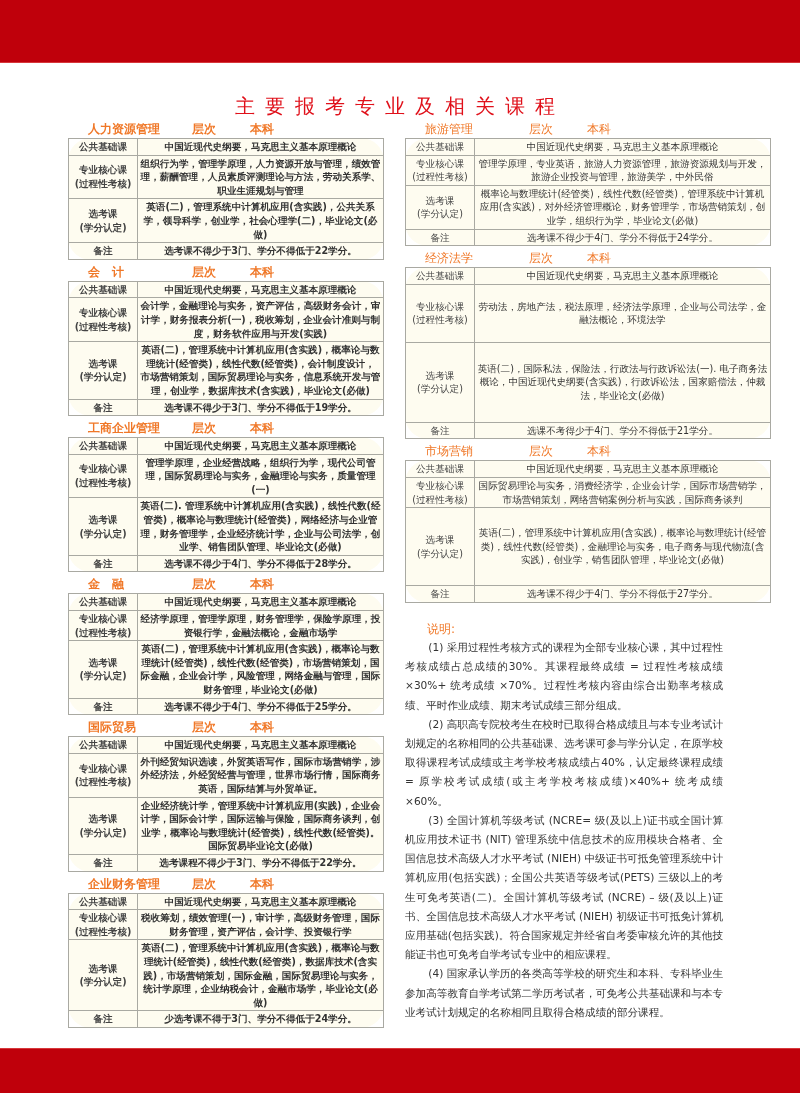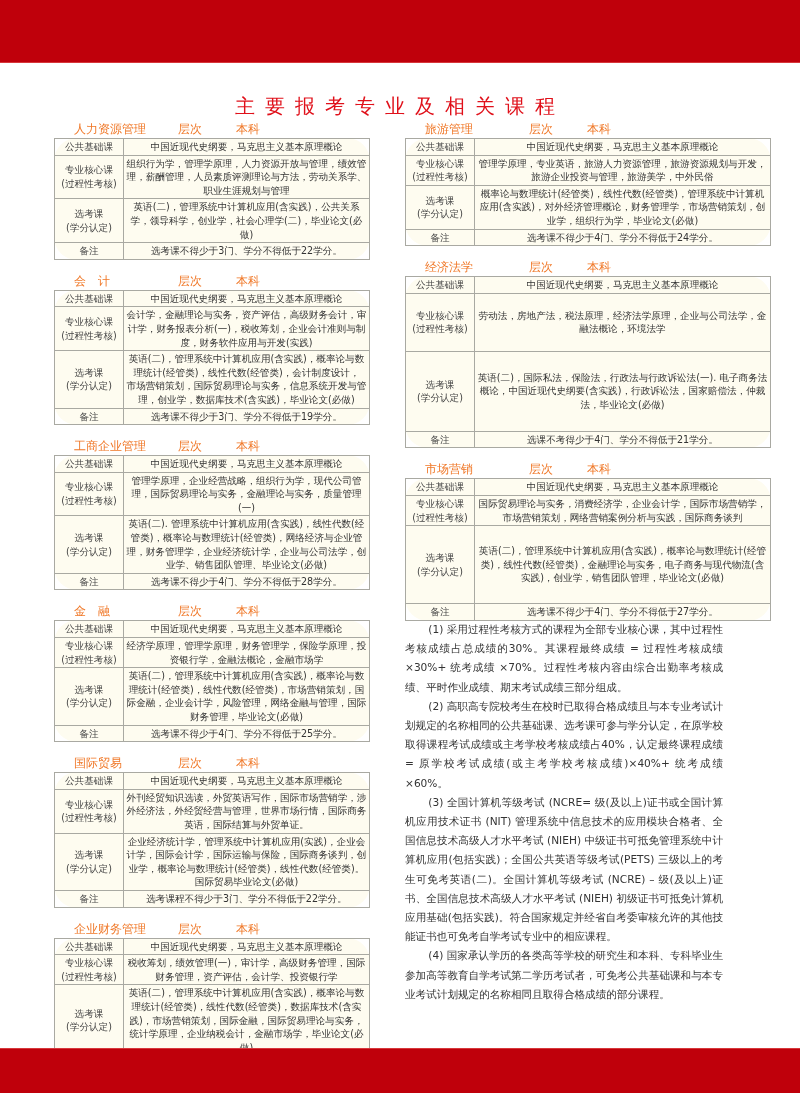--- a/index.html
+++ b/index.html
@@ -9,33 +9,33 @@
     font-family: "DejaVu Sans", "Liberation Sans", sans-serif;
     color: #333;
   }
   .band-top { position: absolute; left: 0; top: 0; width: 800px; height: 62px; background: #bf000b; border-bottom: 1px solid #d7373b; }
   .band-bottom { position: absolute; left: 0; top: 1048px; width: 800px; height: 45px; background: #bf000b; border-top: 1px solid #d7373b; }
   .page-title {
     position: absolute; left: 0; top: 80px; width: 800px; text-align: center;
     font-size: 20px; color: #e0101a; letter-spacing: 10px; font-weight: normal;
   }
   .col { position: absolute; top: 120px; }
-  .col-left { left: 54px; width: 316px; }
+  .col-left { left: 68px; width: 316px; font-weight: bold; }
   .col-right { left: 405px; width: 366px; }
   .section { margin: 0; }
   .sec-head {
     height: 18px; line-height: 18px; font-size: 12px; color: #f07828; position: relative;
   }
   .sec-head .name { position: absolute; left: 20px; }
   .sec-head .lvl-label { position: absolute; left: 124px; }
   .sec-head .lvl-value { position: absolute; left: 182px; }
   table.course {
     width: 100%; border-collapse: collapse; background: #fefcf0;
     font-size: 9.6px; line-height: 13.6px; color: #333;
-    margin-bottom: 12px;
+    margin-bottom: 3px;
     border-radius: 23px;
   }
   table.course td { border: 1px solid #a9a9a2; padding: 1px 2px; vertical-align: middle; }
   table.course td.lbl { width: 64px; text-align: center; color: #444; white-space: nowrap; }
   table.course td.val { text-align: center; }
   .notes { position: absolute; left: 405px; top: 620px; width: 318px; font-size: 10.6px; line-height: 19.2px; color: #333; }
   .notes .notes-title { color: #f07828; font-size: 12px; margin-left: 22px; margin-bottom: 0; line-height: 18px; }
   .notes p { margin: 0; text-indent: 2.2em; text-align: justify; }
 </style>
 </head>
@@ -350,19 +350,20 @@
       <tr>
             <td class="lbl">备注</td>
             <td class="val">选考课不得少于4门、学分不得低于27学分。</td>
           </tr>
     </tbody>
       </table>
   </div>
 </div>
 
 <div class="notes">
+  <div class="notes-title">说明:</div>
   <p>(1) 采用过程性考核方式的课程为全部专业核心课，其中过程性考核成绩占总成绩的30%。其课程最终成绩 = 过程性考核成绩 ×30%+ 统考成绩 ×70%。过程性考核内容由综合出勤率考核成绩、平时作业成绩、期末考试成绩三部分组成。</p>
   <p>(2) 高职高专院校考生在校时已取得合格成绩且与本专业考试计划规定的名称相同的公共基础课、选考课可参与学分认定，在原学校取得课程考试成绩或主考学校考核成绩占40%，认定最终课程成绩 = 原学校考试成绩(或主考学校考核成绩)×40%+ 统考成绩 ×60%。</p>
   <p>(3) 全国计算机等级考试 (NCRE= 级(及以上)证书或全国计算机应用技术证书 (NIT) 管理系统中信息技术的应用模块合格者、全国信息技术高级人才水平考试 (NIEH) 中级证书可抵免管理系统中计算机应用(包括实践)；全国公共英语等级考试(PETS) 三级以上的考生可免考英语(二)。全国计算机等级考试 (NCRE) – 级(及以上)证书、全国信息技术高级人才水平考试 (NIEH) 初级证书可抵免计算机应用基础(包括实践)。符合国家规定并经省自考委审核允许的其他技能证书也可免考自学考试专业中的相应课程。</p>
   <p>(4) 国家承认学历的各类高等学校的研究生和本科、专科毕业生参加高等教育自学考试第二学历考试者，可免考公共基础课和与本专业考试计划规定的名称相同且取得合格成绩的部分课程。</p>
 </div>
 
 <div class="band-bottom"></div>
 
 </body></html>

